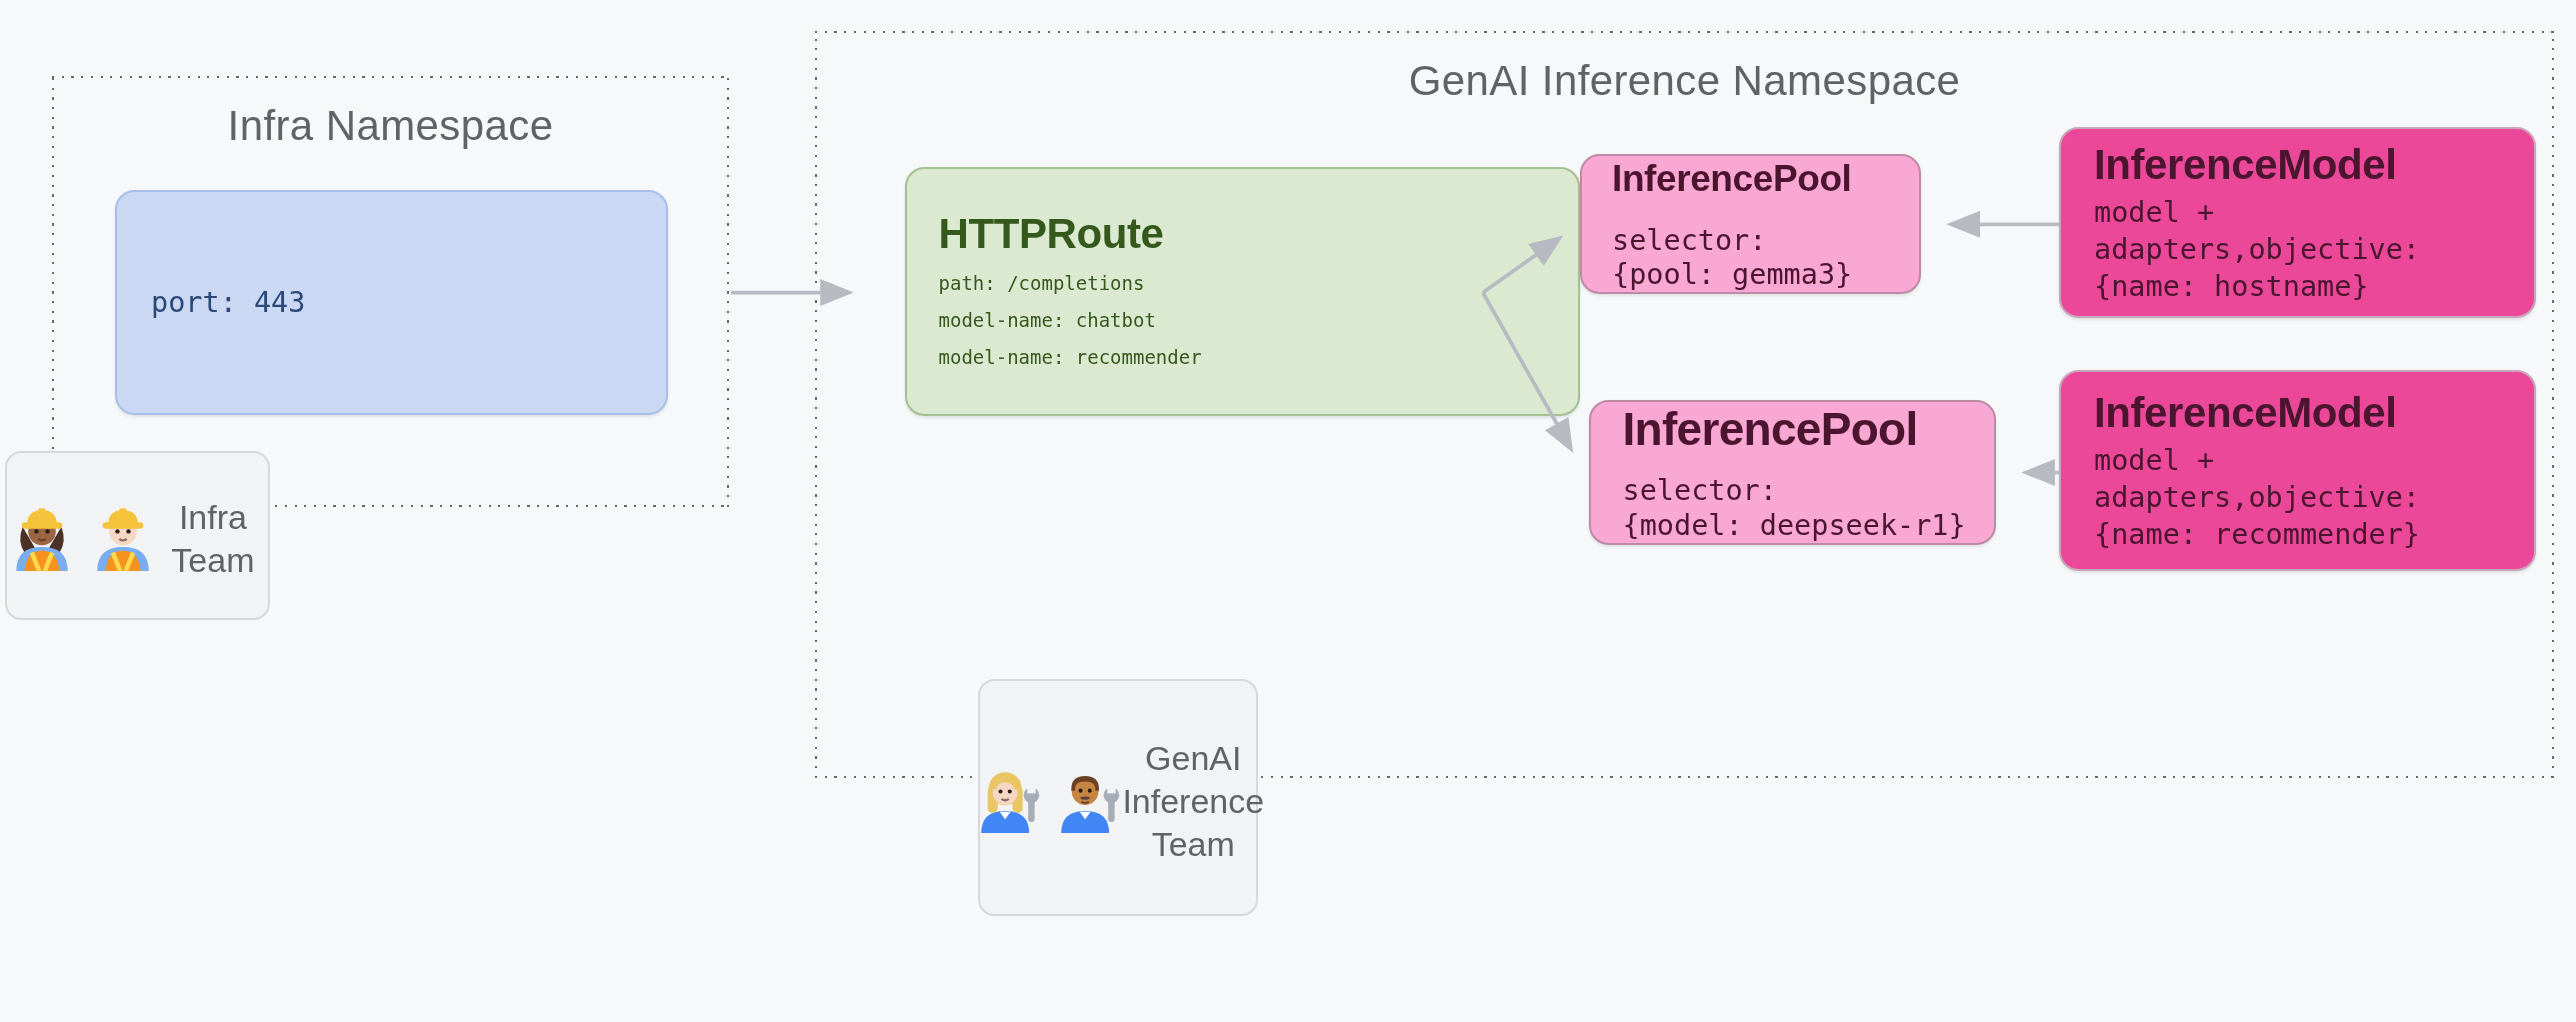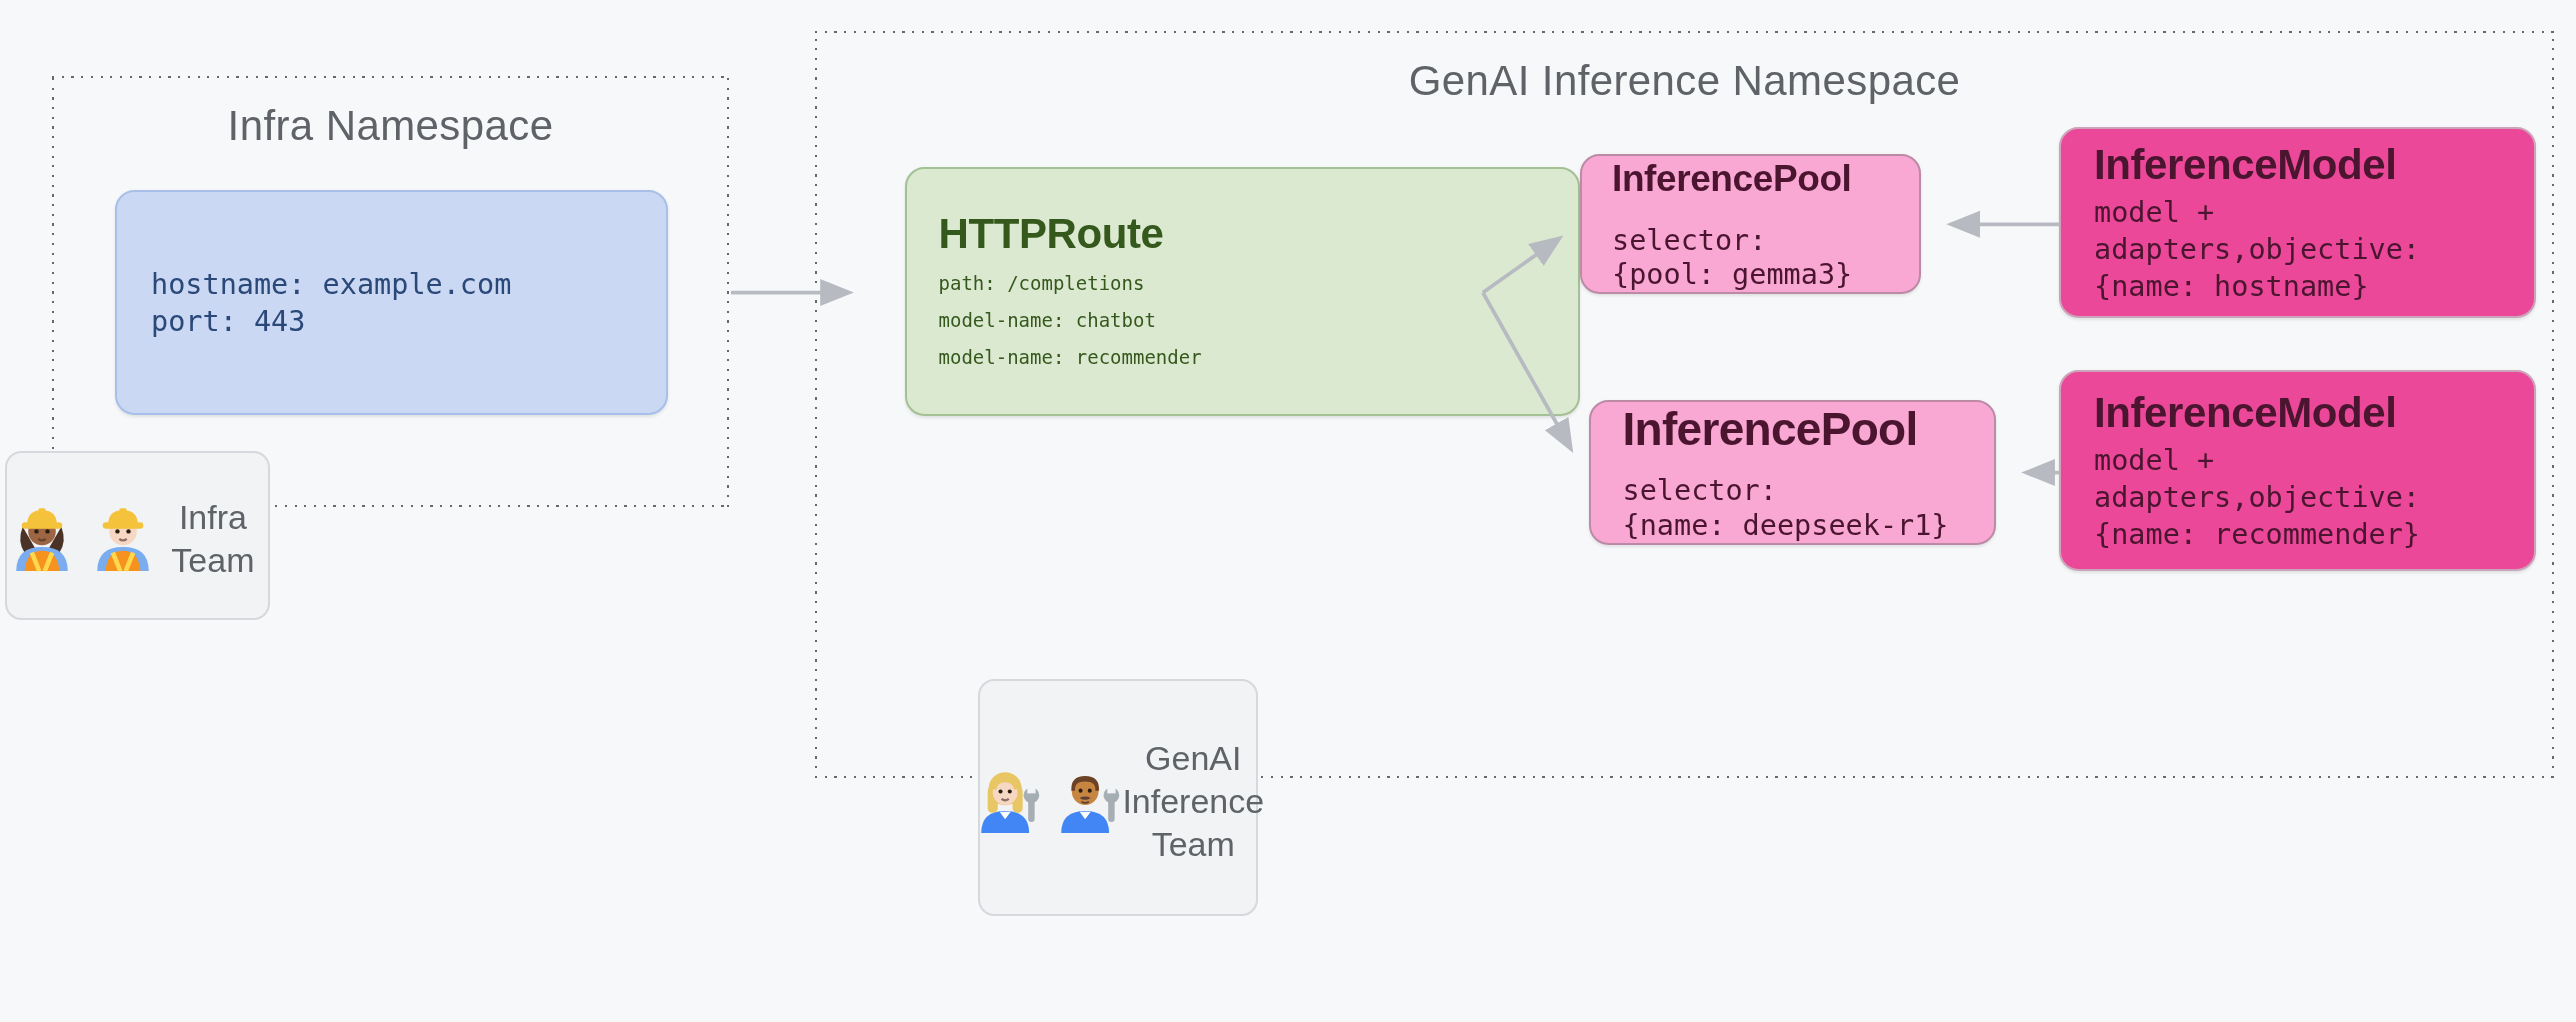--- a/index.html
+++ b/index.html
@@ -78,21 +78,20 @@
   <section class="ns" id="infra-ns">
     <div class="ns-title">Infra Namespace</div>
   </section>
 
   <section class="ns" id="genai-ns">
     <div class="ns-title">GenAI Inference Namespace</div>
   </section>
 
   <div class="node" id="gateway">
     <div class="code">
-      <div>hostname: example.com</div>
       <div>port: 443</div>
     </div>
   </div>
 
   <div class="node" id="httproute">
     <div class="node-title">HTTPRoute</div>
     <div class="code">
       <div>path: /completions</div>
       <div>model-name: chatbot</div>
       <div>model-name: recommender</div>
@@ -104,21 +103,21 @@
     <div class="code">
       <div>selector:</div>
       <div>{pool: gemma3}</div>
     </div>
   </div>
 
   <div class="node pool" id="pool-2">
     <div class="node-title">InferencePool</div>
     <div class="code">
       <div>selector:</div>
-      <div>{name: deepseek-r1}</div>
+      <div>{model: deepseek-r1}</div>
     </div>
   </div>
 
   <div class="node model" id="model-1">
     <div class="node-title">InferenceModel</div>
     <div class="code">
       <div>model +</div>
       <div>adapters,objective:</div>
       <div>{name: hostname}</div>
     </div>

